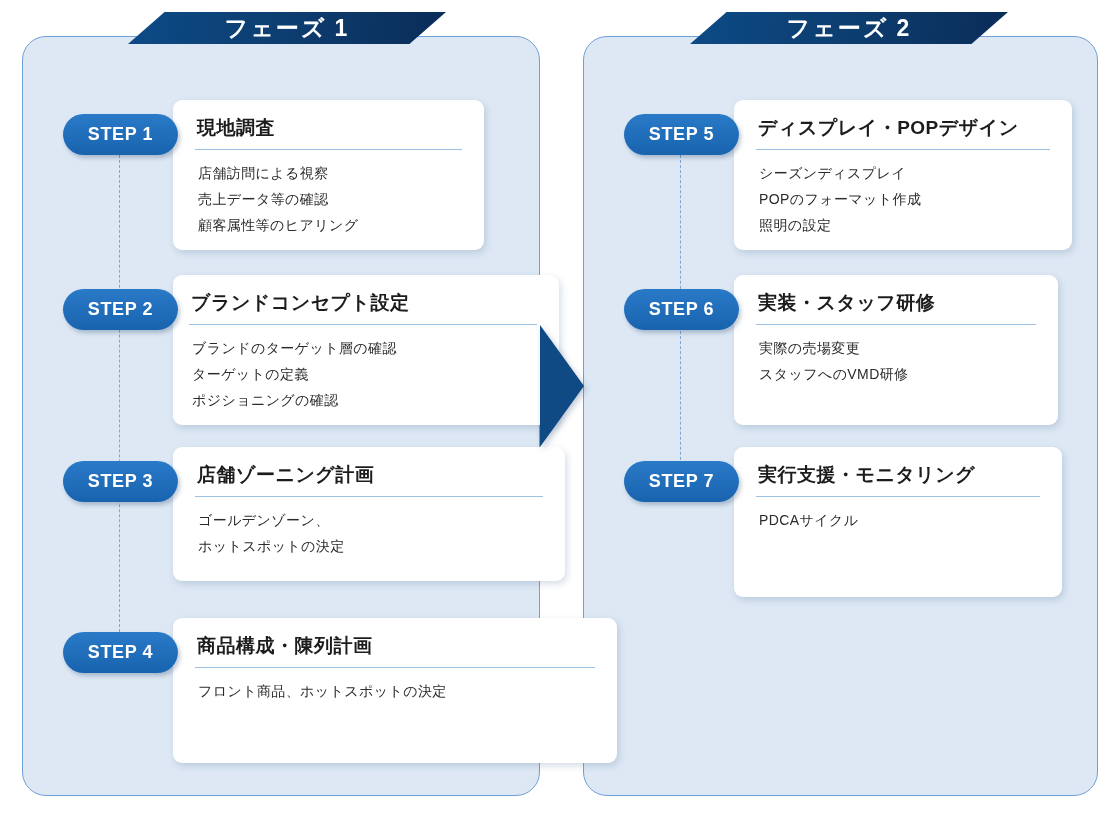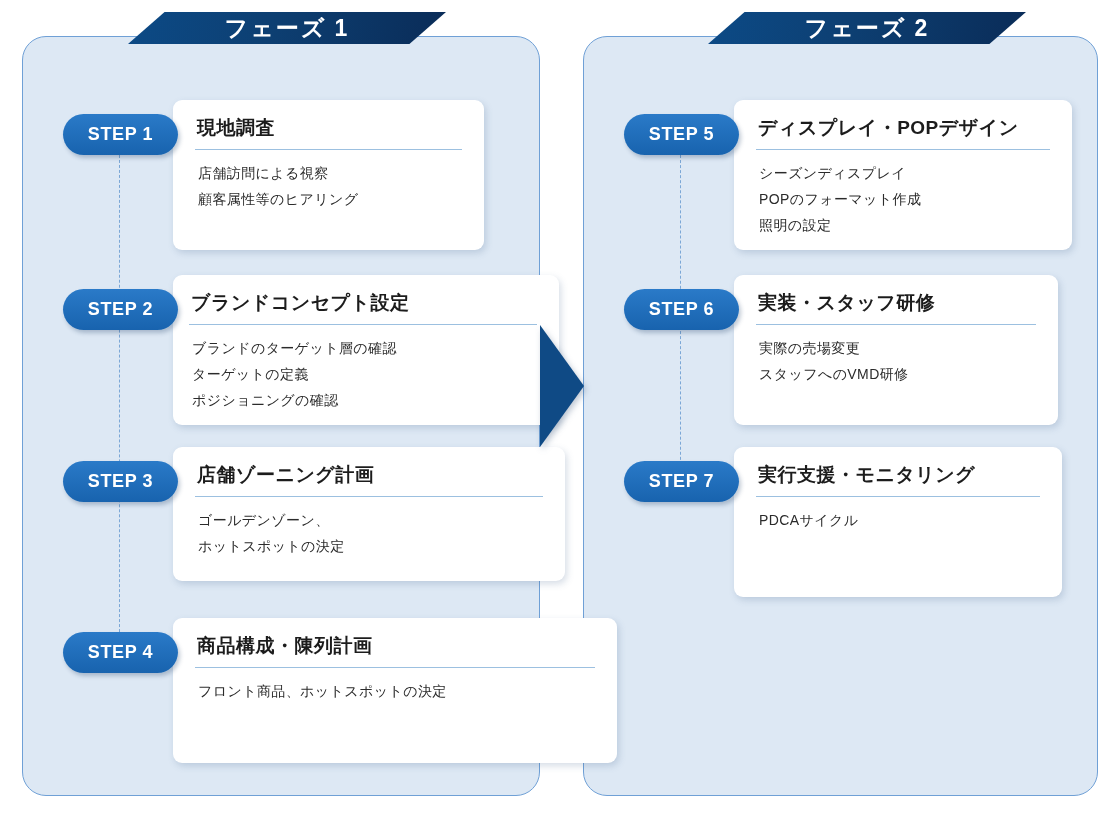--- a/index.html
+++ b/index.html
@@ -43,21 +43,21 @@
     display: flex;
     align-items: center;
     justify-content: center;
     background: linear-gradient(100deg, #0c4a86 0%, #0d3f72 45%, #0a2c58 100%);
     clip-path: polygon(11.5% 0, 100% 0, 88.5% 100%, 0 100%);
     filter: drop-shadow(1px 3px 3px rgba(20,50,90,0.30));
     z-index: 5;
     white-space: nowrap;
   }
   .phase-banner.left  { left: 128px; width: 318px; }
-  .phase-banner.right { left: 708px; width: 318px; }
+  .phase-banner.right { left: 690px; width: 318px; }
 
   
   .rail {
     position: absolute;
     width: 0;
     border-left: 1.6px dashed #7ba7d6;
     z-index: 1;
   }
   .rail.left  { left: 119px; top: 150px; height: 512px; }
   .rail.right { left: 680px; top: 150px; height: 340px; }
@@ -140,20 +140,21 @@
   <div class="rail left"></div>
 
   <div class="phase-banner left">フェーズ 1</div>
 
   <div class="step-row" style="left:63px; top:100px;">
     <div class="step-badge">STEP 1</div>
     <div class="step-card" style="width:311px; height:150px;">
       <div class="step-title">現地調査</div>
       <div class="step-divider"></div>
       <div class="step-item">店舗訪問による視察</div>
+      <div class="step-item">売上データ等の確認</div>
       <div class="step-item">顧客属性等のヒアリング</div>
     </div>
   </div>
 
   <div class="step-row" style="left:63px; top:275px;">
     <div class="step-badge">STEP 2</div>
     <div class="step-card" style="width:386px; height:150px;padding-left:16px;">
       <div class="step-title">ブランドコンセプト設定</div>
       <div class="step-divider"></div>
       <div class="step-item">ブランドのターゲット層の確認</div>

